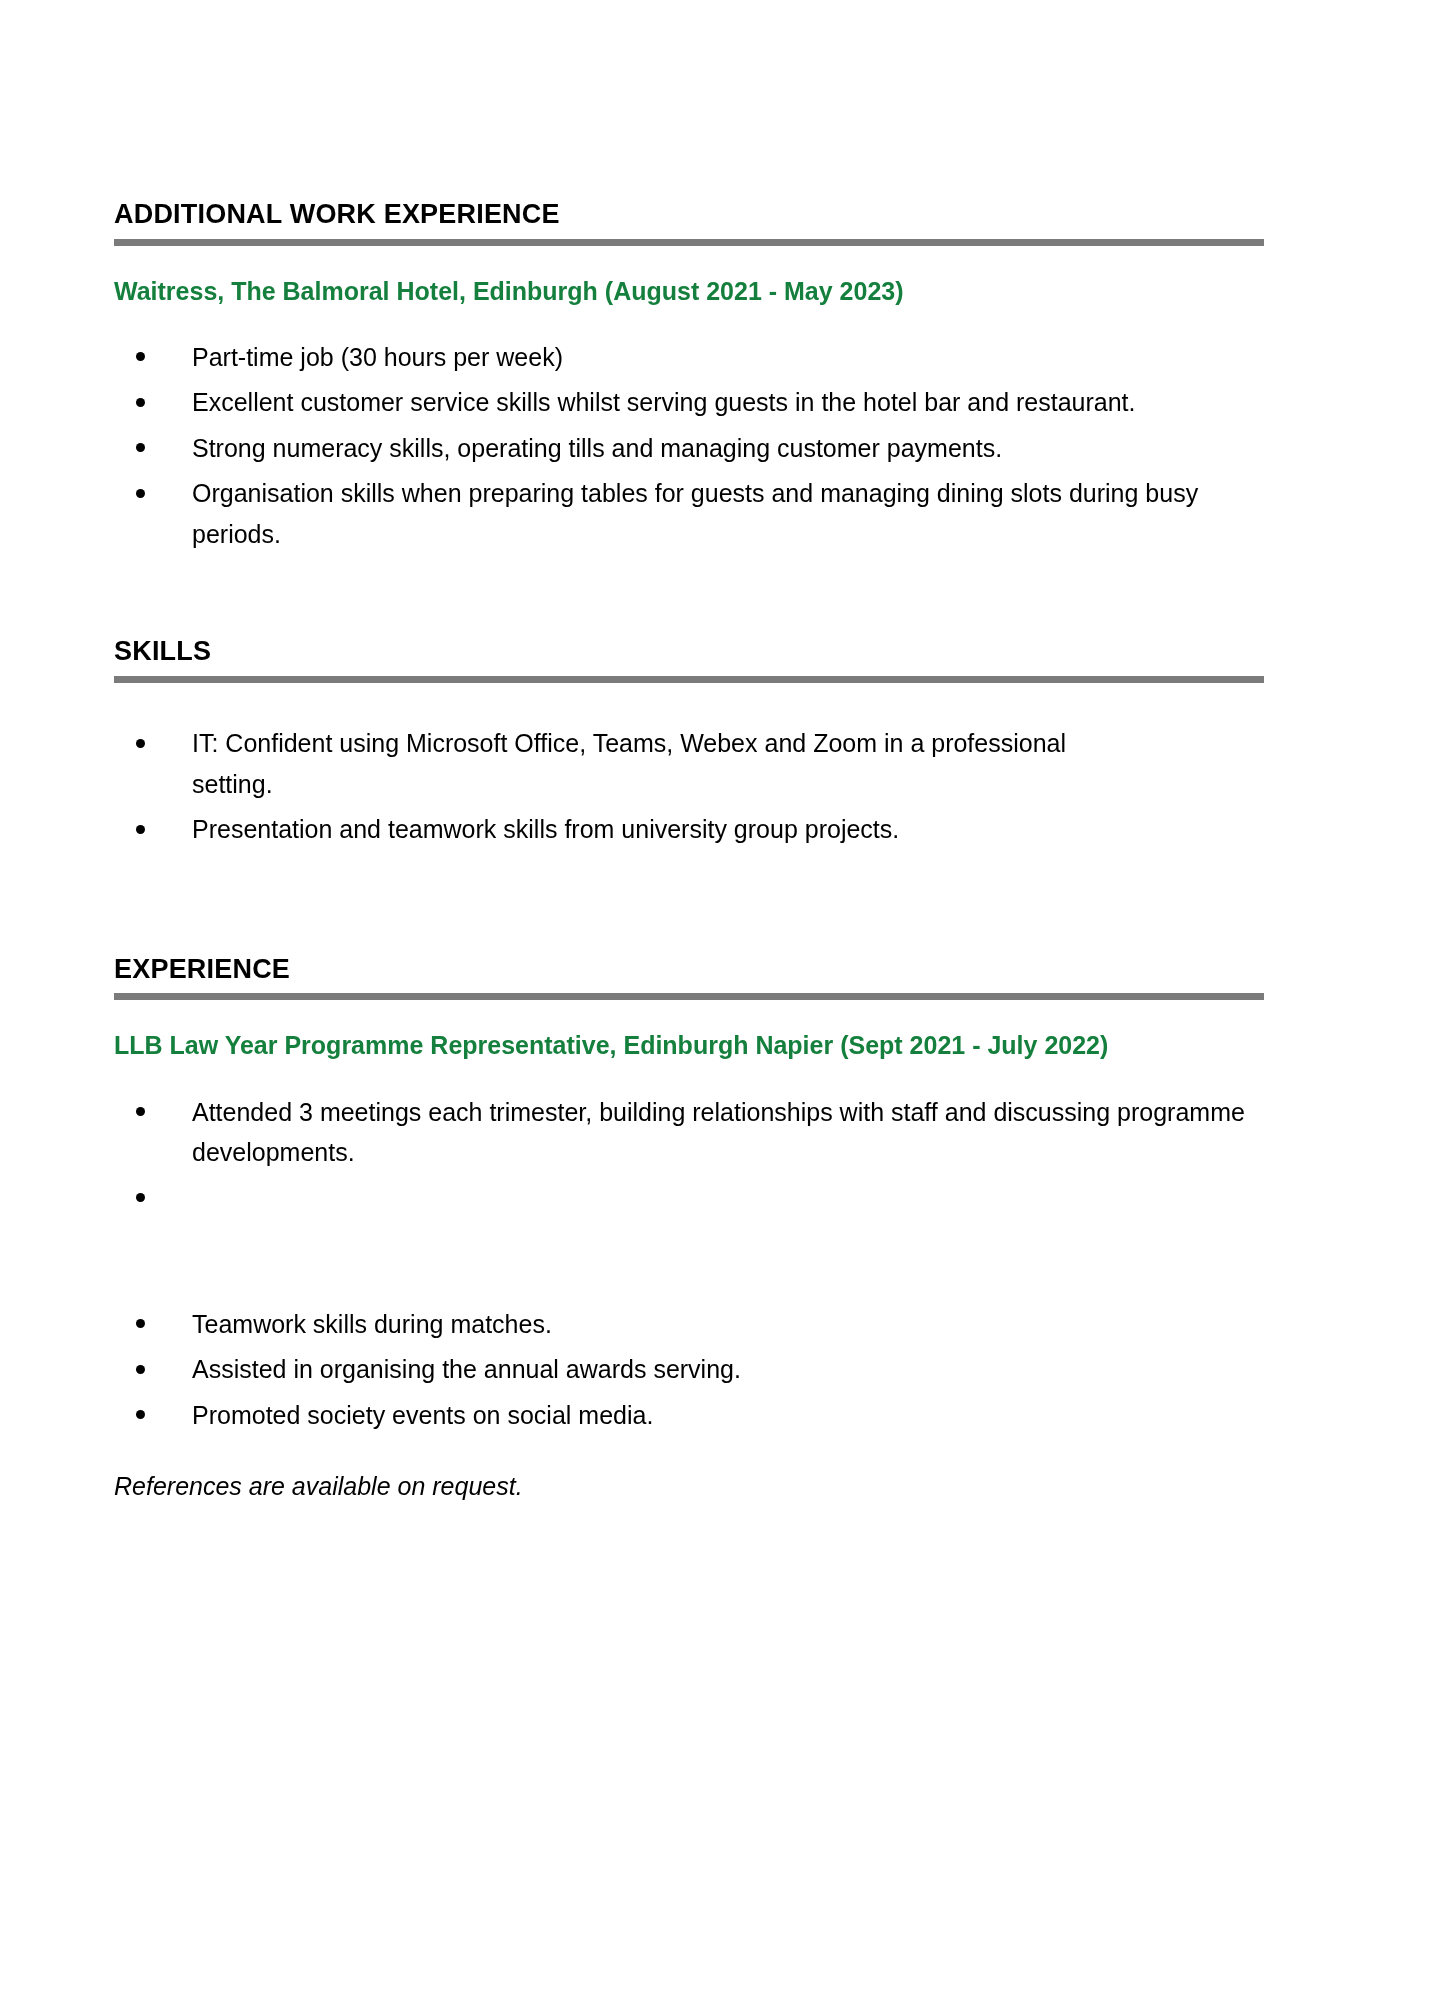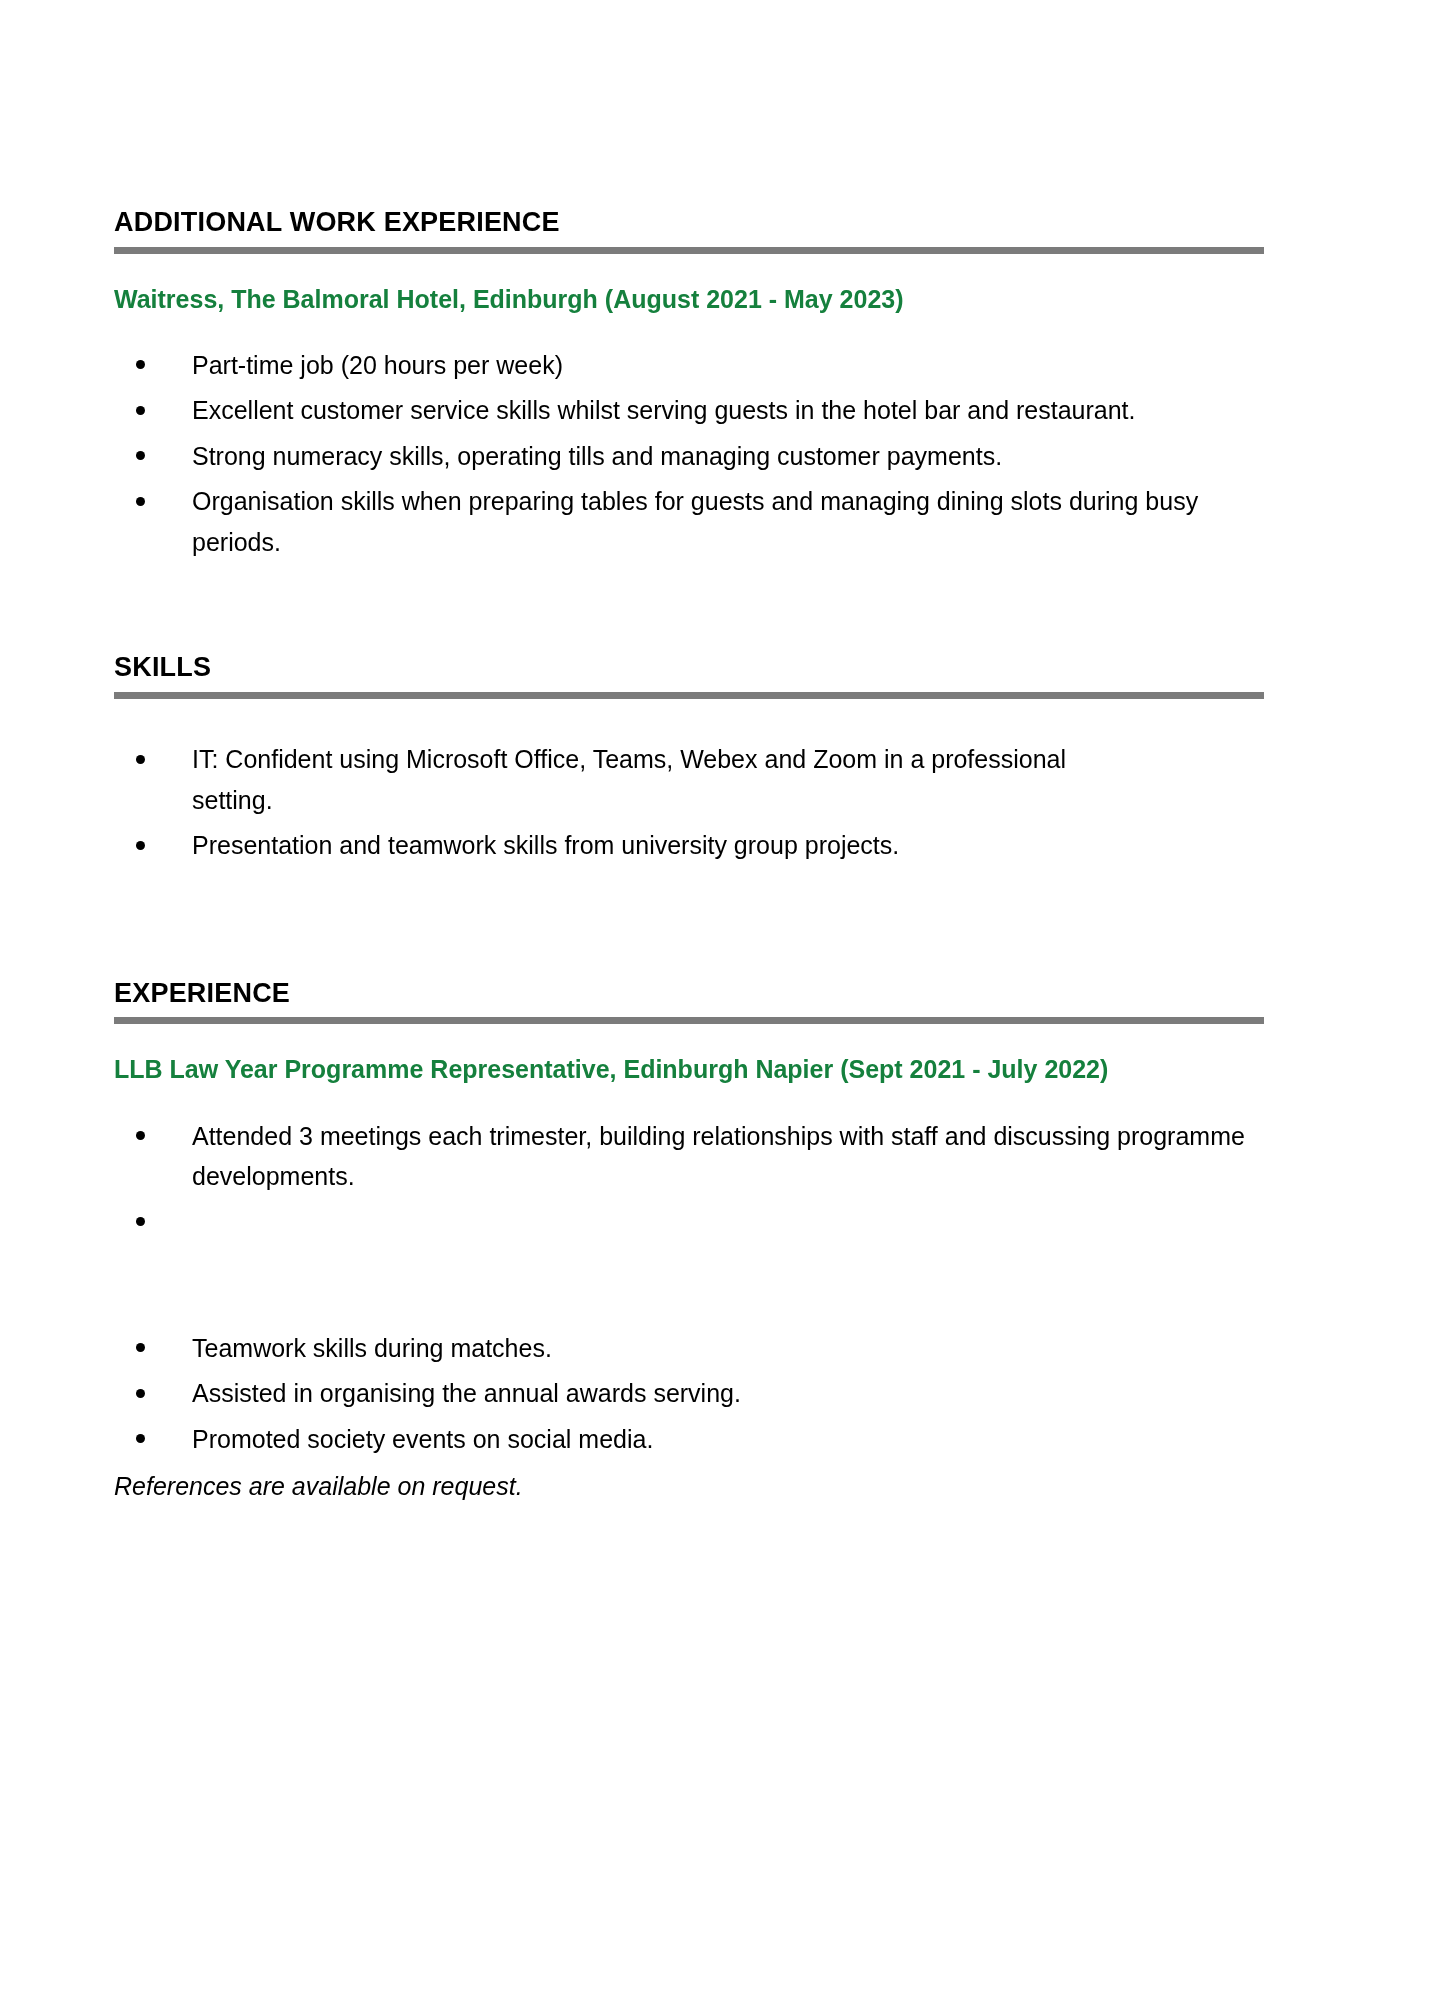--- a/index.html
+++ b/index.html
@@ -36,21 +36,21 @@
 
   
   .section { margin: 0; }
 
   .section-heading {
     font-size: 27px;
     font-weight: bold;
     letter-spacing: 0.2px;
     line-height: 1.1;
     color: #000;
-    margin: 12px 0 9px 0;
+    margin: 4px 0 9px 0;
     white-space: nowrap;
   }
 
   .divider {
     height: 7px;
     background: #7b7b7b;
     width: 1150px;
     margin: 0 0 0 0;
   }
 
@@ -111,21 +111,21 @@
 <div class="page">
   <div class="content">
 
     <div class="section">
       <div class="section-heading">ADDITIONAL WORK EXPERIENCE</div>
       <div class="divider"></div>
       <div class="gap-sm"></div>
       <div class="subheading">Waitress, The Balmoral Hotel, Edinburgh (August 2021 - May 2023)</div>
       <div class="gap-sm"></div>
       <ul class="bullets wide">
-        <li><span class="dot"></span><span>Part-time job (20 hours per week)</span></li>
+        <li><span class="dot"></span><span>Part-time job (30 hours per week)</span></li>
         <li><span class="dot"></span><span>Excellent customer service skills whilst serving guests in the hotel bar and restaurant.</span></li>
         <li><span class="dot"></span><span>Strong numeracy skills, operating tills and managing customer payments.</span></li>
         <li><span class="dot"></span><span>Organisation skills when preparing tables for guests and managing dining slots during busy periods.</span></li>
       </ul>
     </div>
 
     <div class="gap-lg"></div>
 
     <div class="section">
       <div class="section-heading">SKILLS</div>

